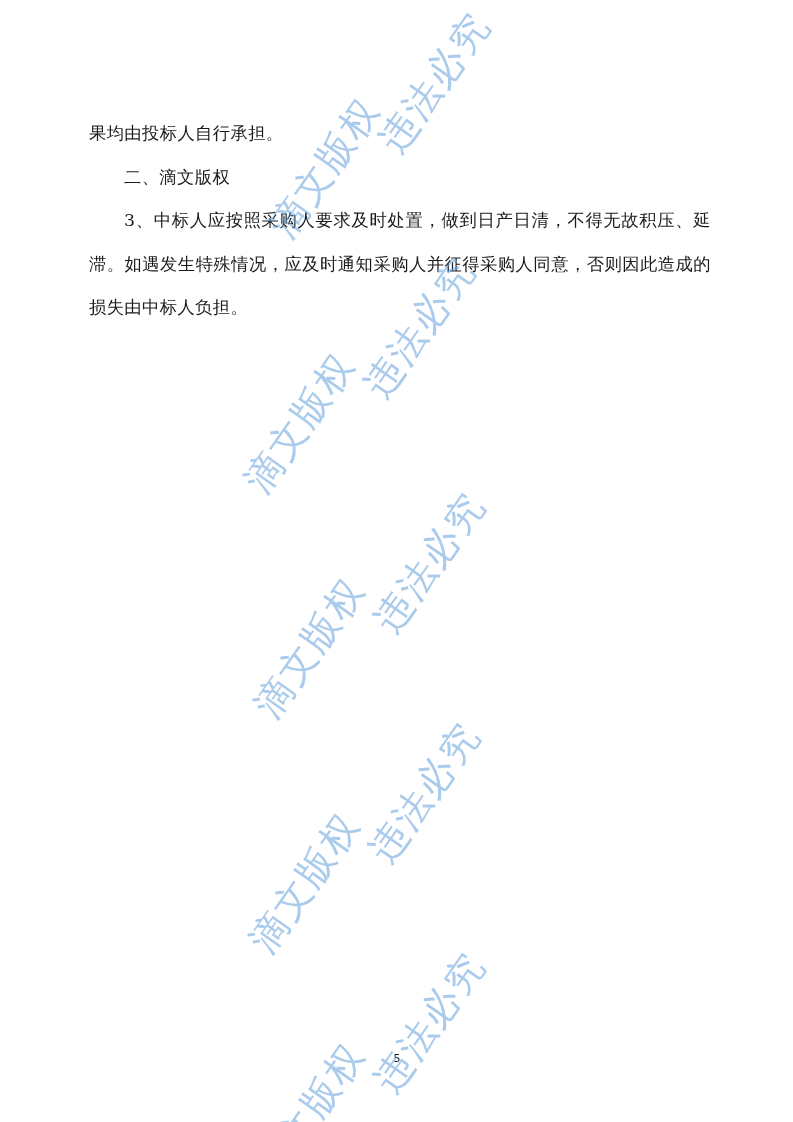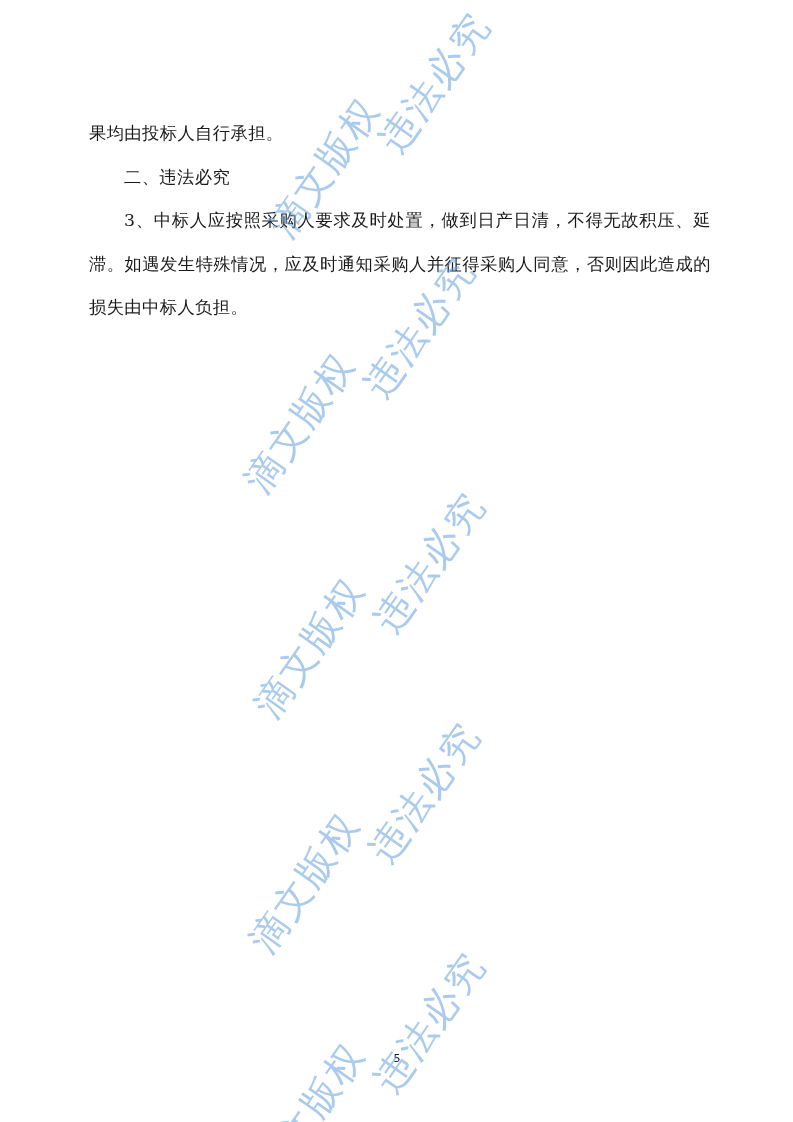--- a/index.html
+++ b/index.html
@@ -70,21 +70,21 @@
       transform: rotate(-55deg);
     }
   </style>
 </head>
 <body>
 
 <div class="page">
 
   <div class="content">
     <p class="para noindent">果均由投标人自行承担。</p>
-    <p class="para">二、违法必究</p>
+    <p class="para">二、滴文版权</p>
     <p class="para">3、中标人应按照采购人要求及时处置，做到日产日清，不得无故积压、延滞。如遇发生特殊情况，应及时通知采购人并征得采购人同意，否则因此造成的损失由中标人负担。</p>
   </div>
 
   <div class="page-number">5</div>
 
   <div class="watermark-layer">
 
     <span class="watermark" style="left:300px; top:185px;">滴文版权</span>
     <span class="watermark" style="left:410px; top:100px;">违法必究</span>
 

